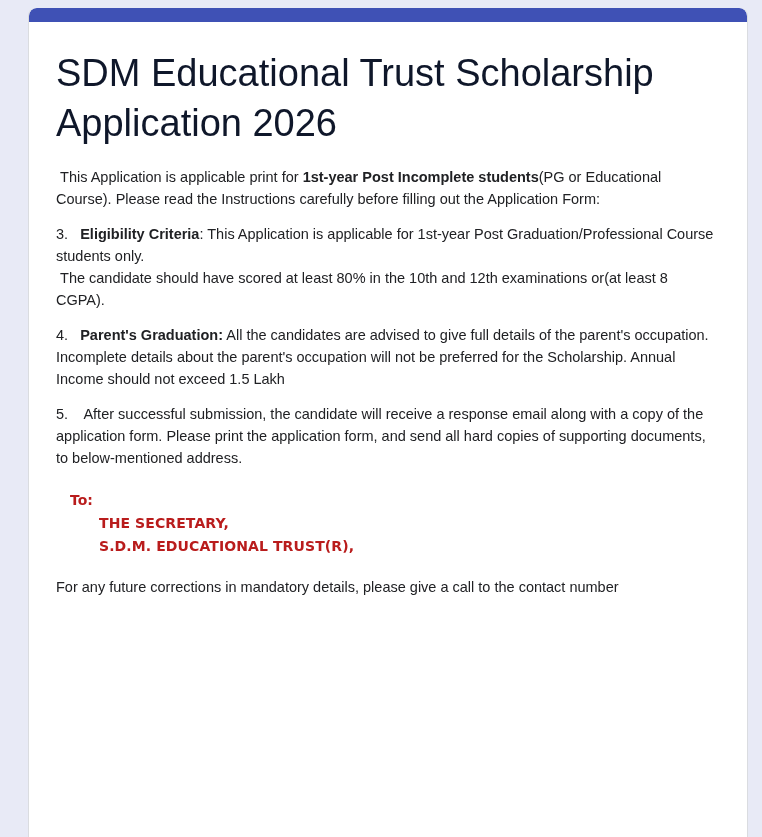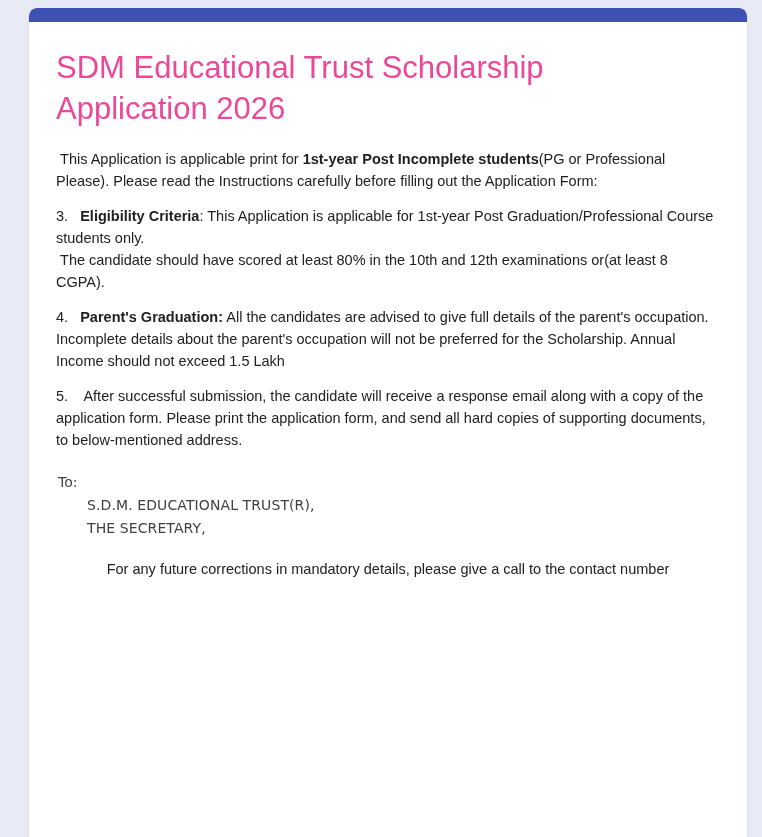--- a/index.html
+++ b/index.html
@@ -35,24 +35,24 @@
     background: #3f51b5;
     border-top-left-radius: 8px;
     border-top-right-radius: 8px;
   }
   .card-body {
     padding: 20px 27px 40px 27px;
   }
 
   
   .form-title {
-    font-size: 31px;
+    font-size: 38px;
     line-height: 1.32;
     font-weight: 400;
-    color: #ec4899;
+    color: #0f172a;
     letter-spacing: 0;
     margin: 6px 0 18px 0;
     max-width: 600px;
   }
 
   
   .form-desc {
     font-size: 14.5px;
     line-height: 22px;
     color: #202124;
@@ -67,74 +67,73 @@
   }
   .num {
     font-weight: 400;
   }
   .lbl {
     font-weight: 700;
   }
 
   
   .addr-block {
-    margin: 20px 0 18px 2px;
+    margin: 20px 0 18px 14px;
     font-size: 14.5px;
     line-height: 23px;
-    font-weight: 400;
-    color: #404040;
+    font-weight: 700;
+    color: #b91c1c;
     font-family: "DejaVu Sans", "Liberation Sans", sans-serif;
   }
   .addr-to {
     font-size: 14px;
   }
   .addr-lines {
     padding-left: 29px;
     font-size: 14px;
     letter-spacing: 0.1px;
   }
   .addr-line { display: block; }
 
   .closing-para {
     font-size: 14.5px;
     line-height: 22px;
     color: #202124;
     margin: 0;
-    text-align: center;
   }
 </style>
 </head>
 <body>
 
 <div class="form-card">
 
   <div class="card-accent-bar"></div>
 
   <div class="card-body">
 
     <h1 class="form-title">SDM Educational Trust Scholarship Application 2026</h1>
 
     <div class="form-desc">
 
-      <p class="para"><span> This Application is applicable print for </span><b>1st-year Post Incomplete students</b><span>(PG or Professional Please). Please read the Instructions carefully before filling out the Application Form:</span></p>
+      <p class="para"><span> This Application is applicable print for </span><b>1st-year Post Incomplete students</b><span>(PG or Educational Course). Please read the Instructions carefully before filling out the Application Form:</span></p>
 
 
 
       <p class="para"><span class="num">3.</span>&nbsp;&nbsp;&nbsp;<span class="lbl">Eligibility Criteria</span><span>: This Application is applicable for 1st-year Post Graduation/Professional Course students only.
  The candidate should have scored at least 80% in the 10th and 12th examinations or(at least 8 CGPA).</span></p>
 
       <p class="para"><span class="num">4.</span>&nbsp;&nbsp;&nbsp;<span class="lbl">Parent's Graduation:</span><span> All the candidates are advised to give full details of the parent's occupation. Incomplete details about the parent's occupation will not be preferred for the Scholarship. Annual Income should not exceed 1.5 Lakh</span></p>
 
       <p class="para"><span class="num">5.</span>&nbsp;&nbsp;<span>  After successful submission, the candidate will receive a response email along with a copy of the application form. Please print the application form, and send all hard copies of supporting documents, to below-mentioned address.</span></p>
 
       <div class="addr-block">
         <div class="addr-to">To:</div>
         <div class="addr-lines">
+          <span class="addr-line">THE SECRETARY,</span>
           <span class="addr-line">S.D.M. EDUCATIONAL TRUST(R),</span>
-          <span class="addr-line">THE SECRETARY,</span>
         </div>
       </div>
 
       <p class="closing-para">For any future corrections in mandatory details, please give a call to the contact number</p>
 
     </div>
   </div>
 </div>
 
 </body></html>

